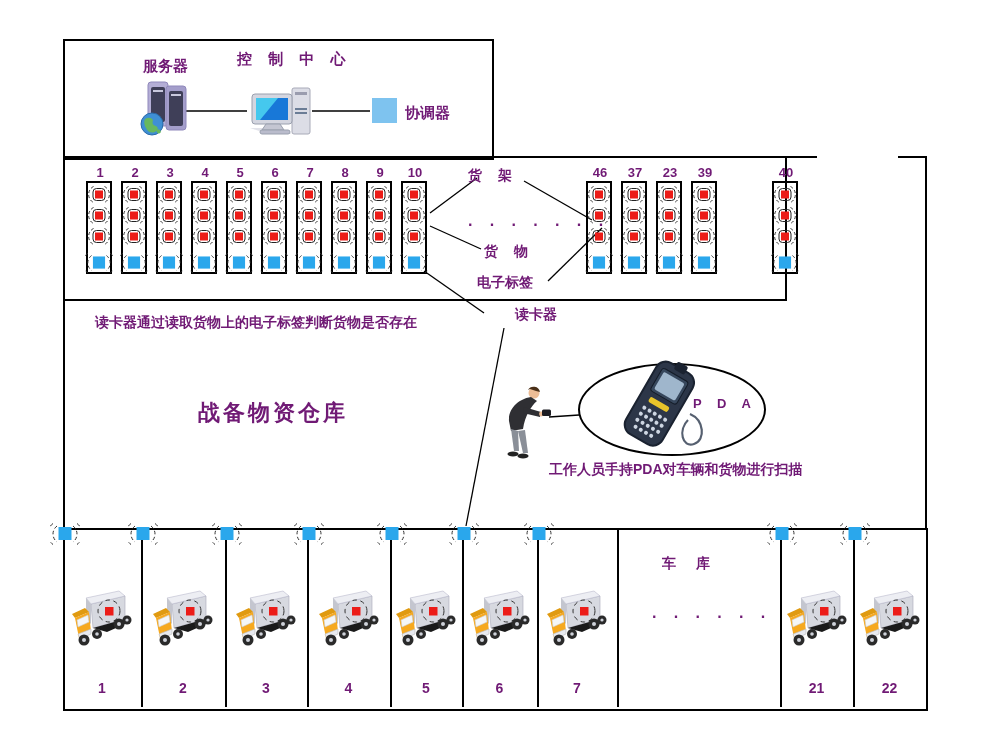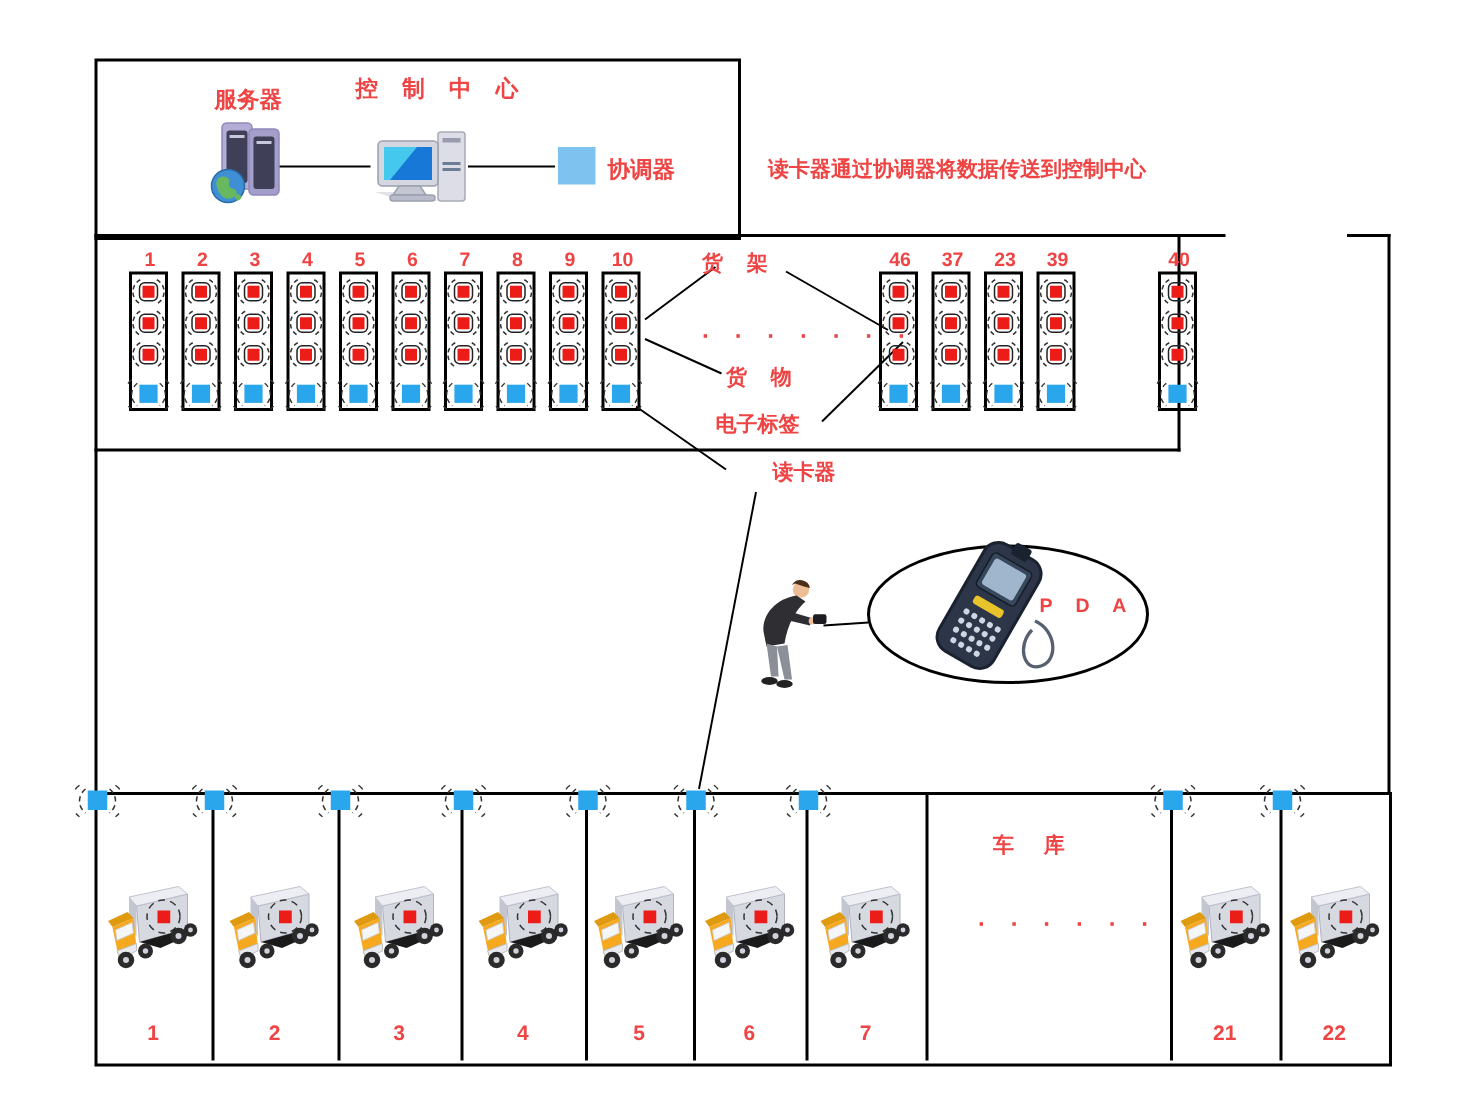--- a/index.html
+++ b/index.html
@@ -1,17 +1,17 @@
 <!DOCTYPE html>
 <html><head>
 <meta charset="utf-8">
 <style>
   html,body{margin:0;padding:0;background:#fff;}
   #stage{position:relative;width:942px;height:739px;background:#fff;overflow:hidden;
-         font-family:"Liberation Sans","DejaVu Sans",sans-serif;font-weight:bold;color:#ef4444;}
+         font-family:"Liberation Sans","DejaVu Sans",sans-serif;font-weight:bold;color:#701a75;}
   .abs{position:absolute;}
   .hline{position:absolute;height:2px;background:#000;}
   .vline{position:absolute;width:2px;background:#000;}
   .box{position:absolute;border:2px solid #000;background:transparent;}
   .label{position:absolute;white-space:nowrap;font-weight:bold;}
   .f14{font-size:14px;}
   .f15{font-size:15px;}
   .f13{font-size:13px;}
   .ls6{letter-spacing:6px;}
   .ls8{letter-spacing:8px;}
@@ -68,21 +68,20 @@
   <rect x="4" y="8" width="40" height="30" rx="3" fill="#d4d6e0" stroke="#9aa0ae"></rect>
   <polygon points="8,12 40,12 40,34 8,34" fill="#1878d8"></polygon>
   <polygon points="8,12 30,12 12,34 8,34" fill="#45c8ee"></polygon>
   <polygon points="18,38 32,38 36,44 14,44" fill="#c4c6d2" stroke="#9aa0ae"></polygon>
   <rect x="12" y="44" width="30" height="4" rx="2" fill="#babccc" stroke="#9aa0ae"></rect>
 </svg>
 
 <div class="abs" id="coordinator-square" style="left: 372px; top: 98px; width: 25px; height: 25px; background: rgb(126, 195, 239);"></div>
 <div class="label f15" style="left:405px;top:104px;">协调器</div>
 
-<div class="label f14" style="left:512px;top:104px;">读卡器通过协调器将数据传送到控制中心</div>
 
 <div class="vline" style="left:63px;top:156px;height:374px;"></div>
 <div class="hline" style="left:63px;top:156px;width:754px;"></div>
 <div class="hline" style="left:898px;top:156px;width:29px;"></div>
 <div class="vline" style="left:925px;top:156px;height:374px;"></div>
 
 <div class="vline" style="left:785px;top:156px;height:145px;"></div>
 <div class="hline" style="left:63px;top:299px;width:724px;"></div>
 
 <div id="shelves">
@@ -567,20 +566,22 @@
         </div>
       </div>
     </div>
 
 <div class="label f14 ls6" style="left:468px;top:167px;">货 架</div>
 <div class="label dots" style="left:468px;top:216px;">· · · · · · ·</div>
 <div class="label f14 ls6" style="left:484px;top:243px;">货 物</div>
 <div class="label f14" style="left:477px;top:274px;">电子标签</div>
 <div class="label f14" style="left:480px;top:306px;margin-left:35px;">读卡器</div>
 
+<div class="label f14" style="left:95px;top:314px;">读卡器通过读取货物上的电子标签判断货物是否存在</div>
+<div class="label title" style="left:198px;top:398px;">战备物资仓库</div>
 
 <div class="abs" style="left:578px;top:363px;width:184px;height:89px;border:2px solid #000;border-radius:50%;background:#fff;"></div>
 <svg class="abs" style="left:598px;top:356px;" width="120" height="98" viewBox="0 0 120 98">
   <g transform="rotate(30 60 48)">
     <rect x="40" y="6" width="42" height="82" rx="11" fill="#2c3648" stroke="#1a2230" stroke-width="2"></rect>
     <rect x="56" y="1" width="12" height="9" rx="2" fill="#1a2230"></rect>
     <rect x="46" y="14" width="30" height="26" rx="3" fill="#37475c" stroke="#141c28"></rect>
     <rect x="49" y="17" width="24" height="20" rx="2" fill="#9fb6cc"></rect>
     <rect x="50" y="45" width="22" height="6" rx="2" fill="#e8c42a"></rect>
     <g fill="#cdd6e2">
@@ -614,20 +615,21 @@
   <path d="M30,7 a6.5,6.5 0 0 1 12,2 l-4,-1 -6,-2Z" fill="#4a3018"></path>
   <path d="M33,14 C20,16 10,26 11,38 L13,48 L25,46 C27,33 33,23 39,18 Z" fill="#2f2f33"></path>
   <path d="M26,24 L43,29 L42,34 L25,30 Z" fill="#2f2f33"></path>
   <circle cx="43.5" cy="31" r="2.4" fill="#edbd96"></circle>
   <rect x="44" y="26.5" width="9" height="6.5" rx="1.5" fill="#1c1c22"></rect>
   <path d="M13,46 L16,68 L21,68 L20,48 Z" fill="#8a8f98"></path>
   <path d="M20,48 L25,70 L30,70 L27,47 Z" fill="#8a8f98"></path>
   <ellipse cx="15" cy="71" rx="5.5" ry="2.6" fill="#222"></ellipse>
   <ellipse cx="25" cy="73" rx="5.5" ry="2.6" fill="#222"></ellipse>
 </svg>
+<div class="label f14" style="left:549px;top:461px;">工作人员手持PDA对车辆和货物进行扫描</div>
 
 <div class="box" style="left:63px;top:528px;width:861px;height:179px;"></div>
 <div id="garage">
       <div class="vline" style="left: 141px; top: 528px; height: 179px;"></div>
       <div class="vline" style="left: 225px; top: 528px; height: 179px;"></div>
       <div class="vline" style="left: 307px; top: 528px; height: 179px;"></div>
       <div class="vline" style="left: 390px; top: 528px; height: 179px;"></div>
       <div class="vline" style="left: 462px; top: 528px; height: 179px;"></div>
       <div class="vline" style="left: 537px; top: 528px; height: 179px;"></div>
       <div class="vline" style="left: 617px; top: 528px; height: 179px;"></div>

